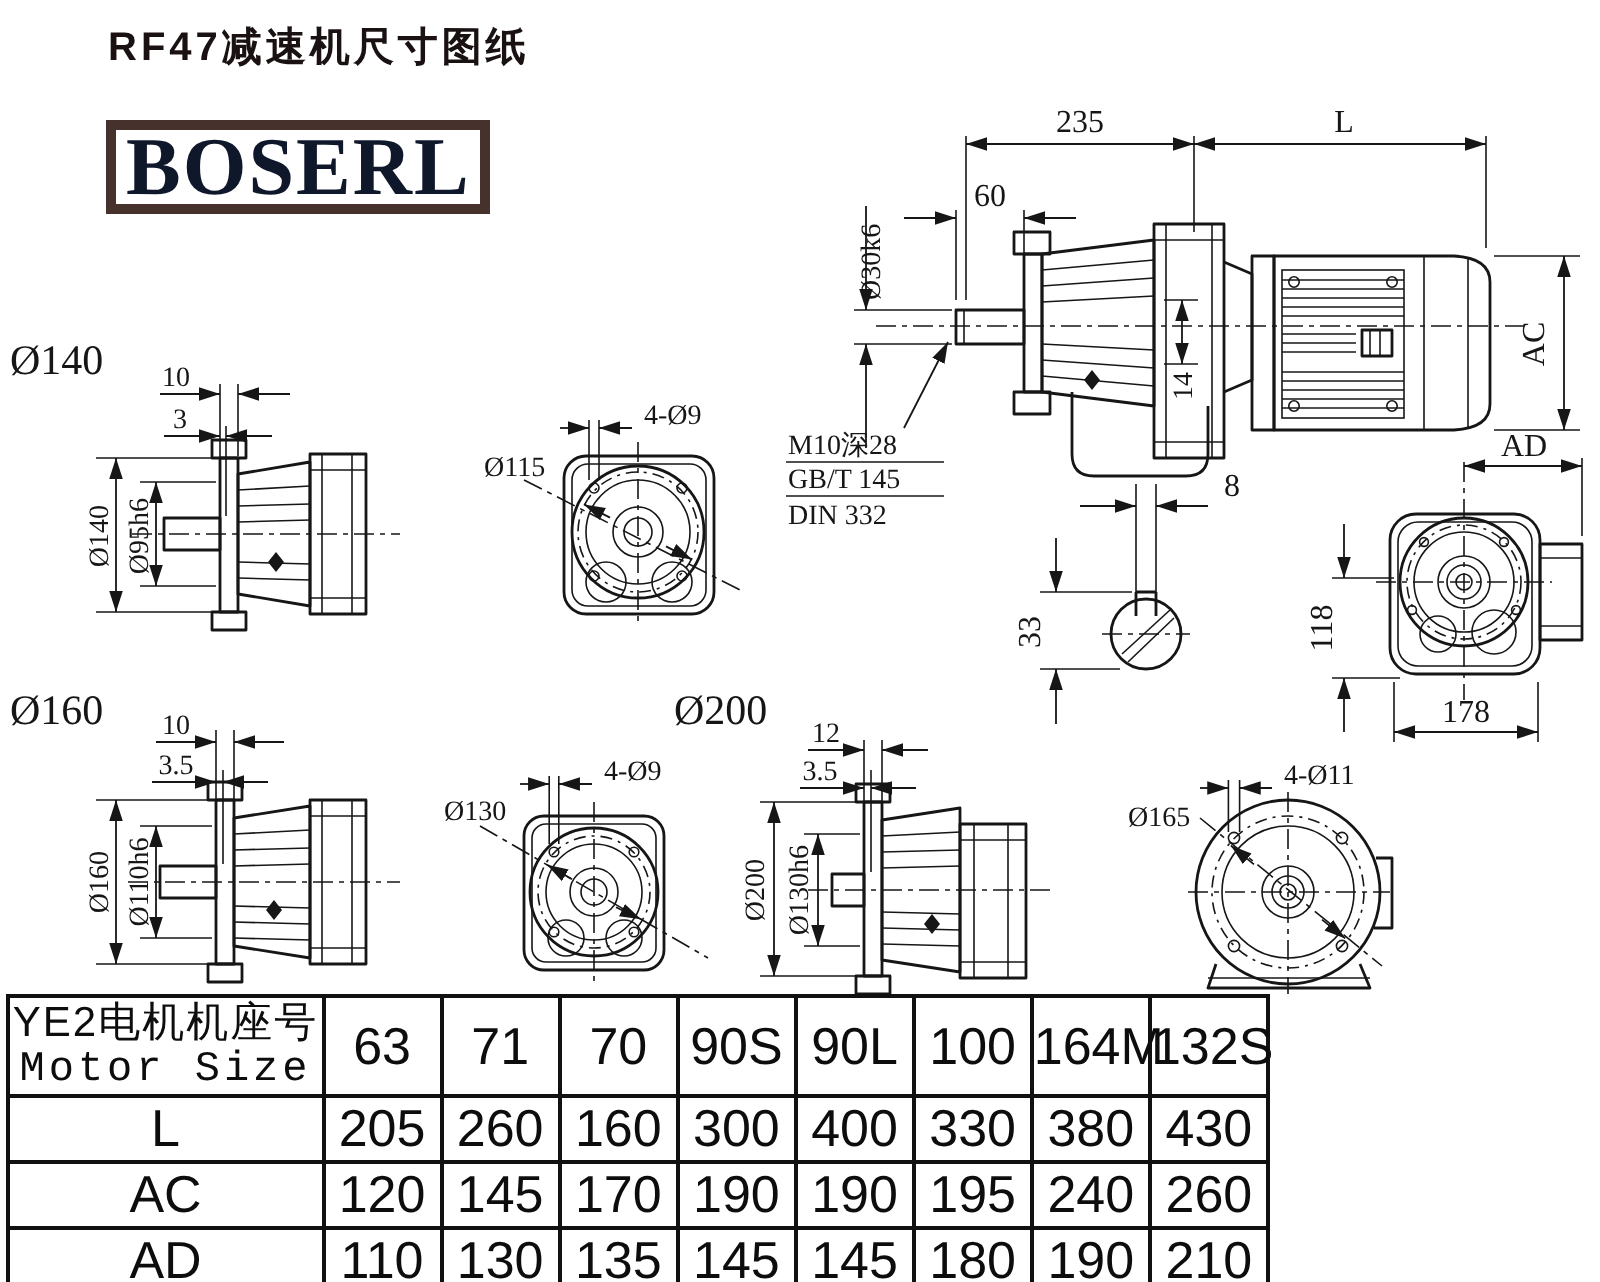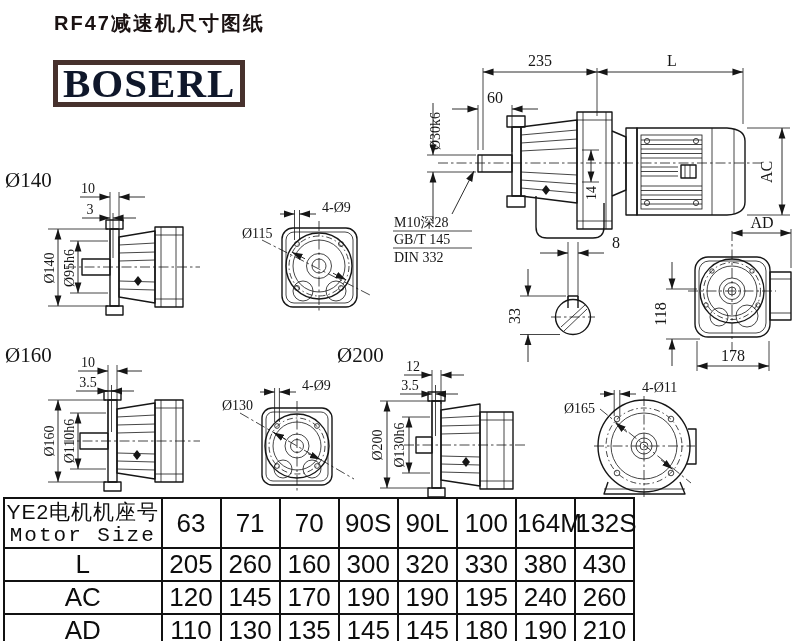--- a/index.html
+++ b/index.html
@@ -403,21 +403,21 @@
         <td class="num">100</td>
         <td class="num">164M</td>
         <td class="num">132S</td>
       </tr>
       <tr class="data-row">
         <td class="num">L</td>
         <td class="num">205</td>
         <td class="num">260</td>
         <td class="num">160</td>
         <td class="num">300</td>
-        <td class="num">320</td>
+        <td class="num">400</td>
         <td class="num">330</td>
         <td class="num">380</td>
         <td class="num">430</td>
       </tr>
       <tr class="data-row">
         <td class="num">AC</td>
         <td class="num">120</td>
         <td class="num">145</td>
         <td class="num">170</td>
         <td class="num">190</td>

